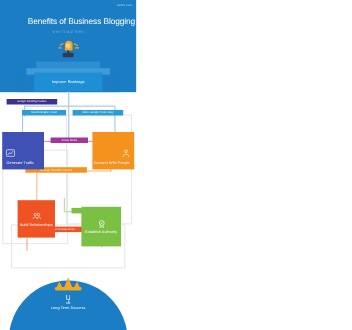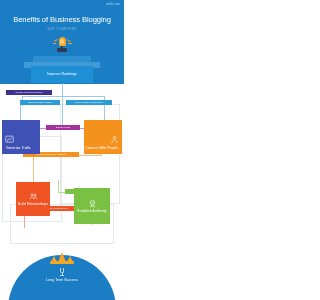--- a/index.html
+++ b/index.html
@@ -16,21 +16,21 @@
   .header {
     position:absolute; left:0; top:0; width:124px; height:84px;
     background:#1b7dc4;
   }
   .brand {
     position:absolute; right:4px; top:4px;
     font-size:2.6px; letter-spacing:.15px;
     color:#b9d8ef; text-align:right; line-height:1;
   }
   .title {
-    position:absolute; left:0; top:15px; width:124px;
+    position:absolute; left:12px; top:15px; width:124px;
     text-align:center; color:#ffffff;
     font-size:7.6px; line-height:9px; letter-spacing:-.1px;
   }
   .subtitle {
     position:absolute; left:0; top:27px; width:124px;
     text-align:center; color:#7fb7e0;
     font-size:3px; letter-spacing:.25px; line-height:4px;
   }
 
   

